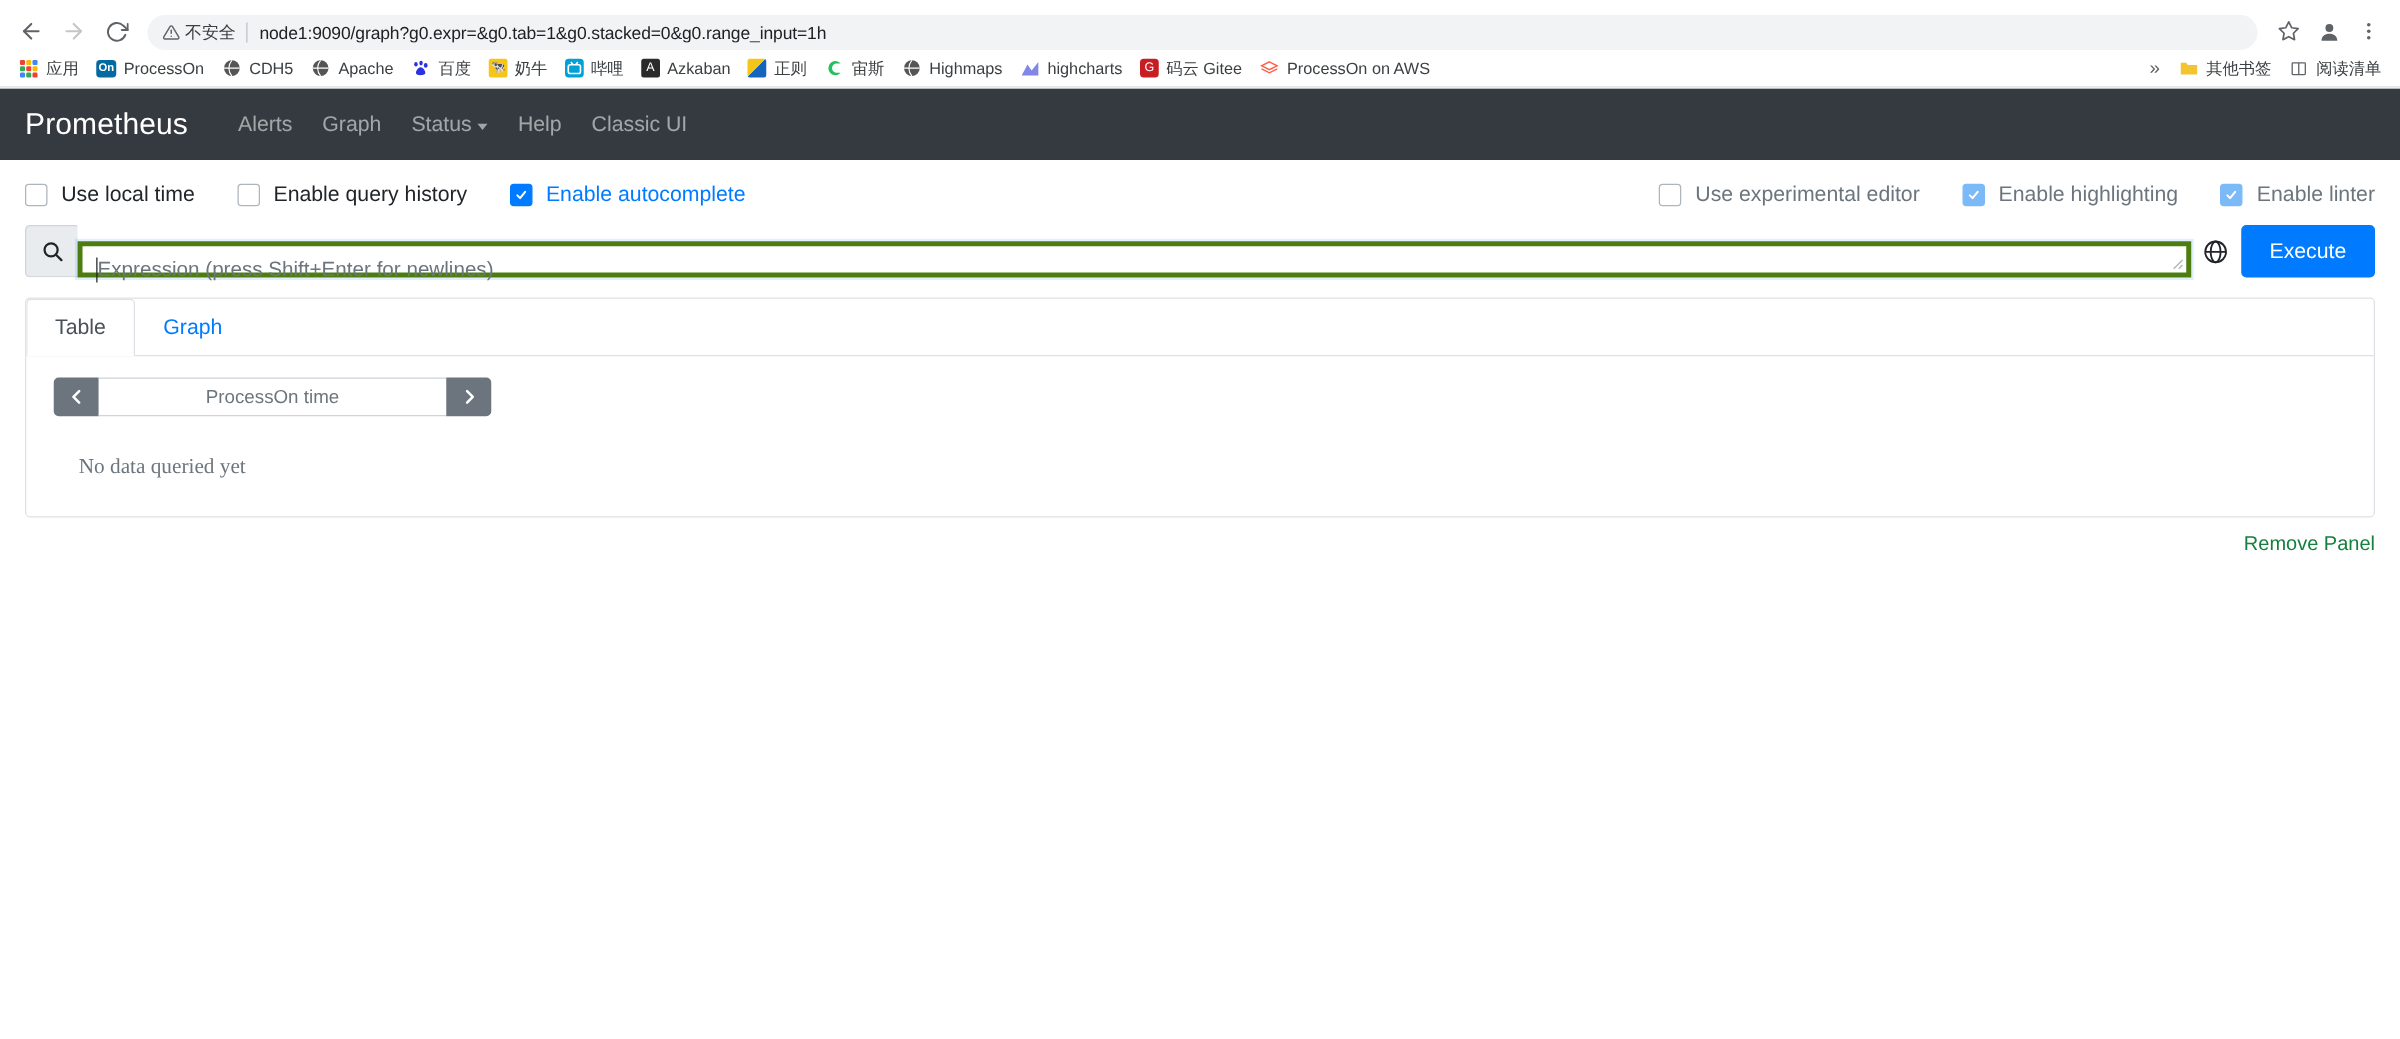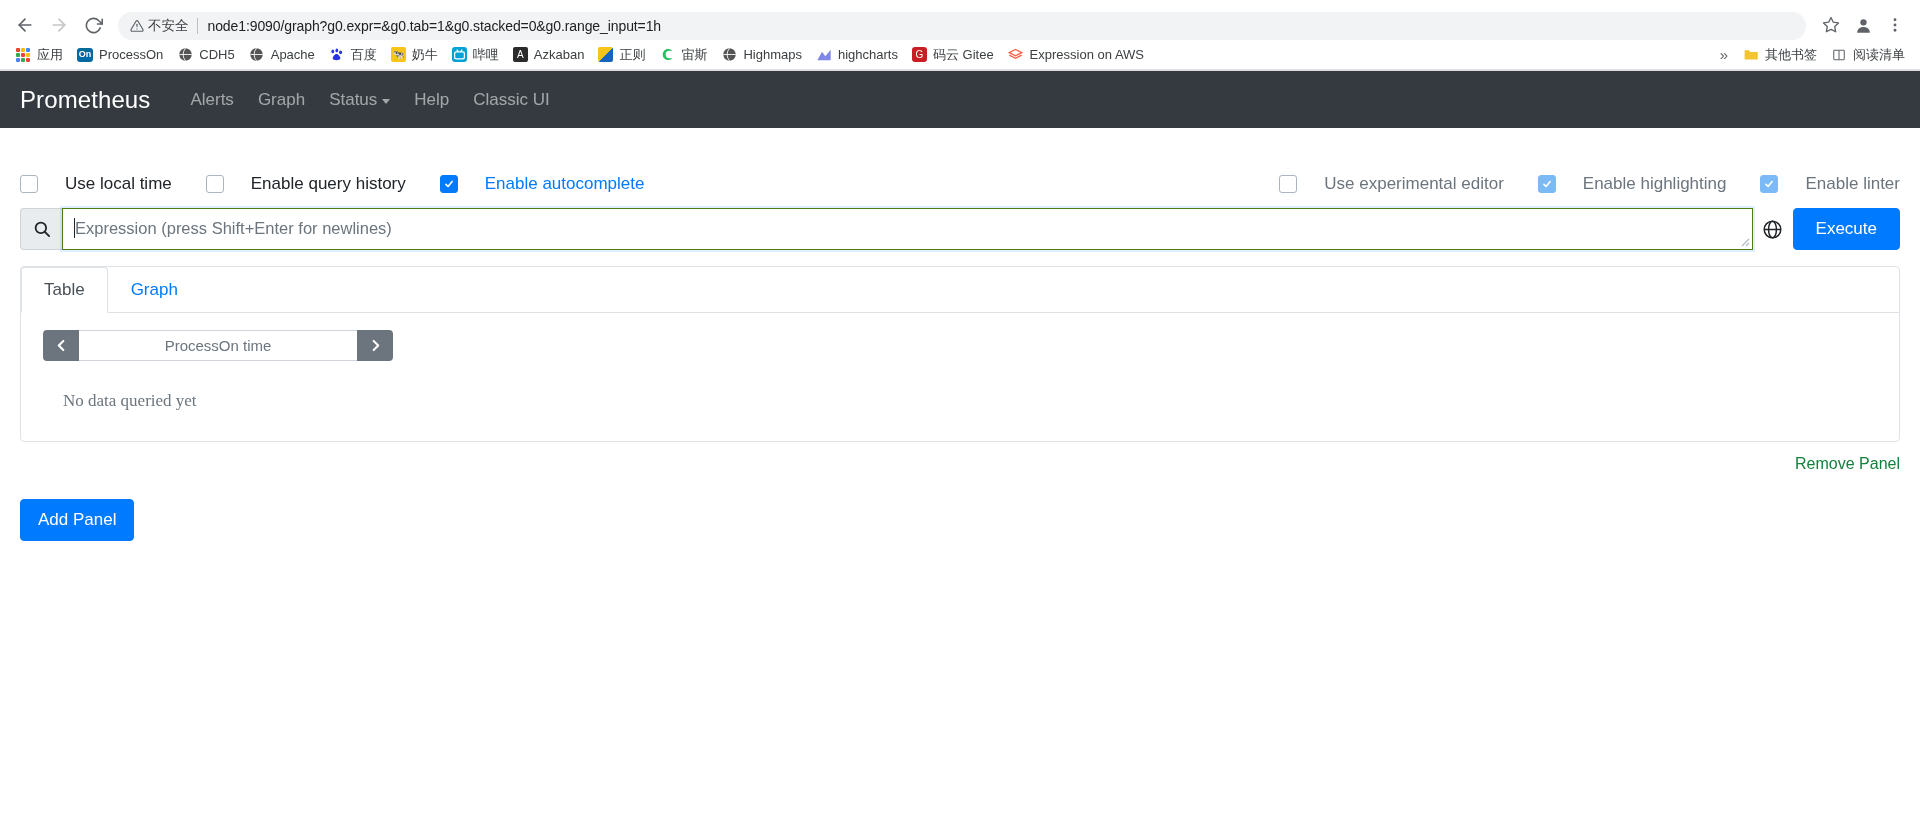--- a/index.html
+++ b/index.html
@@ -196,24 +196,23 @@
 
   .opts-row {
     display: flex;
     align-items: center;
     padding: 18px 0 14px 0;
     gap: 0;
   }
   .opt {
     display: flex;
     align-items: center;
-    gap: 27px;
+    gap: 11px;
     margin-right: 34px;
     white-space: nowrap;
-    margin-top: 28px;
   }
   .opt-label {
     font-size: 17px;
     color: #212529;
   }
   .opt.disabled .opt-label { color: #6c757d; }
   .opt.link-label .opt-label { color: #007bff; }
   .cb {
     width: 18px; height: 18px;
     border: 1px solid #adb5bd;
@@ -251,28 +250,29 @@
     width: 42px;
     background: #e9ecef;
     border: 1px solid #ced4da;
     border-right: none;
     border-radius: 4px 0 0 4px;
     display: flex; align-items: center; justify-content: center;
     color: #212529;
   }
   .expr-field {
     flex: 1;
-    border: 1px solid #4d7c0f;
+    border: 4px solid #4d7c0f;
     background: #fff;
     display: flex;
     align-items: flex-start;
     padding: 9px 12px 0 11px;
     position: relative;
     box-shadow: 0 0 0 2px rgba(0,123,255,0.12);
     min-width: 0;
+    margin-top: 13px;
   }
   .caret-bar {
     width: 1px;
     height: 20px;
     background: #212529;
     margin-right: 0px;
     flex: none;
   }
   .expr-placeholder {
     font-size: 16.5px;
@@ -562,21 +562,21 @@
       <span class="bm-label">码云 Gitee</span>
     </div>
 
     <div class="bm">
       <span class="bm-ico ico-databricks">
         <svg width="15" height="15" viewBox="0 0 24 24" fill="none" stroke="#ff5f46" stroke-width="1.8">
             <polygon points="12,4 22,9 12,14 2,9"></polygon>
             <polyline points="2,13 12,18 22,13"></polyline>
           </svg>
       </span>
-      <span class="bm-label">Expression on AWS</span>
+      <span class="bm-label">ProcessOn on AWS</span>
     </div>
 
     <div class="bm-overflow">»</div>
 
     <div class="bm-right">
       <div class="bm">
         <span class="bm-ico ico-folder">
           <svg width="15" height="13" viewBox="0 0 24 20" fill="#f4c430">
               <path d="M1 3h7l2 3h12v12H1z"></path>
             </svg>
@@ -709,17 +709,14 @@
         </div>
       </div>
       <div class="no-data">No data queried yet</div>
     </div>
   </div>
 
   <div class="remove-row">
     <a class="remove-link">Remove Panel</a>
   </div>
 
-  <div class="add-panel-row">
-    <button class="btn-add-panel">Add Panel</button>
-  </div>
 
 </div>
 
 </body></html>

